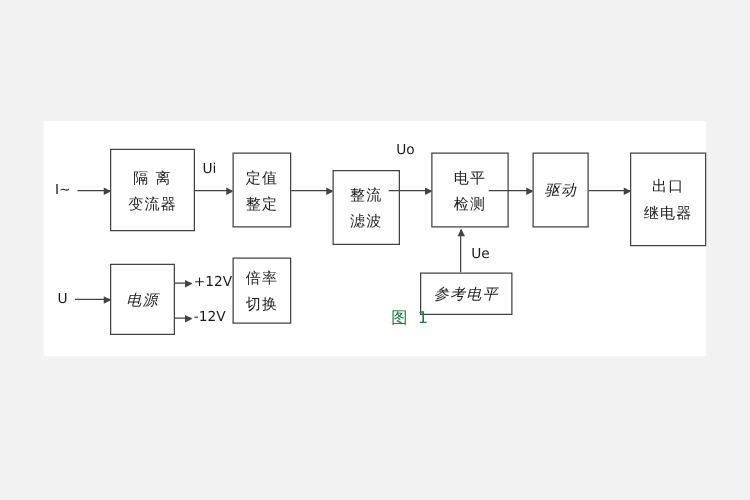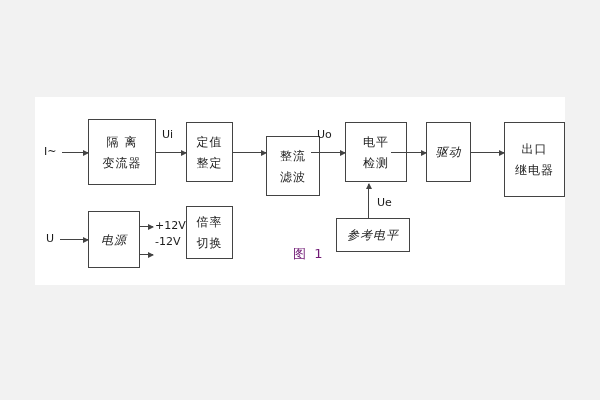--- a/index.html
+++ b/index.html
@@ -15,21 +15,21 @@
   }
   .box {
     position:absolute; border:1px solid #434343; background:#fff;
     display:flex; flex-direction:column; align-items:center; justify-content:center;
     gap:9px; font-size:12px; color:#1c1c1c; letter-spacing:1px; line-height:1;
   }
   .box.single { gap:0;font-style:italic; }
   .lbl {
     position:absolute; font-size:11px; color:#1c1c1c; white-space:nowrap; line-height:1;
   }
-  .caption { position:absolute; font-size:13px; color:#701a75; letter-spacing:2px; }
+  .caption { position:absolute; font-size:13px; color:#15803d; letter-spacing:2px;margin-left:20px; }
   .arrow-h { position:absolute; height:1px; background:#434343; }
   .arrow-h::after {
     content:""; position:absolute; right:-1px; top:50%; transform:translateY(-50%);
     width:0; height:0;
     border-left:6px solid #434343; border-top:3.5px solid transparent; border-bottom:3.5px solid transparent;
   }
   .arrow-v-up { position:absolute; width:1px; background:#434343; }
   .arrow-v-up::after {
     content:""; position:absolute; top:-1px; left:50%; transform:translateX(-50%);
     width:0; height:0;
@@ -58,21 +58,21 @@
     <span>整定</span>
   </div>
 
   <div class="arrow-h" style="left:233px;top:152px;width:33px"></div>
 
   <div class="box" style="left:266px;top:136px;width:54px;height:60px">
     <span>整流</span>
     <span>滤波</span>
   </div>
 
-  <span class="lbl" style="left:317px;top:129px">Uo</span>
+  <span class="lbl" style="left:317px;top:114px">Uo</span>
   <div class="arrow-h" style="left:311px;top:152px;width:34px"></div>
 
   <div class="box" style="left:345px;top:122px;width:62px;height:60px">
     <span>电平</span>
     <span>检测</span>
   </div>
 
   <div class="arrow-h" style="left:391px;top:152px;width:35px"></div>
 
   <div class="box single" style="left:426px;top:122px;width:45px;height:60px">
@@ -90,21 +90,21 @@
   <div class="arrow-h" style="left:60px;top:239px;width:28px"></div>
 
   <div class="box single" style="left:88px;top:211px;width:52px;height:57px">
     <span>电源</span>
   </div>
 
   <div class="arrow-h" style="left:140px;top:226px;width:13px"></div>
   <span class="lbl" style="left:155px;top:220px">+12V</span>
 
   <div class="arrow-h" style="left:140px;top:254px;width:13px"></div>
-  <span class="lbl" style="left:155px;top:236px">-12V</span>
+  <span class="lbl" style="left:155px;top:248px">-12V</span>
 
   <div class="box" style="left:186px;top:206px;width:47px;height:53px">
     <span>倍率</span>
     <span>切换</span>
   </div>
 
   <div class="arrow-v-up" style="left:368px;top:184px;height:34px"></div>
   <span class="lbl" style="left:377px;top:197px">Ue</span>
 
   <div class="box single" style="left:336px;top:218px;width:74px;height:34px">

